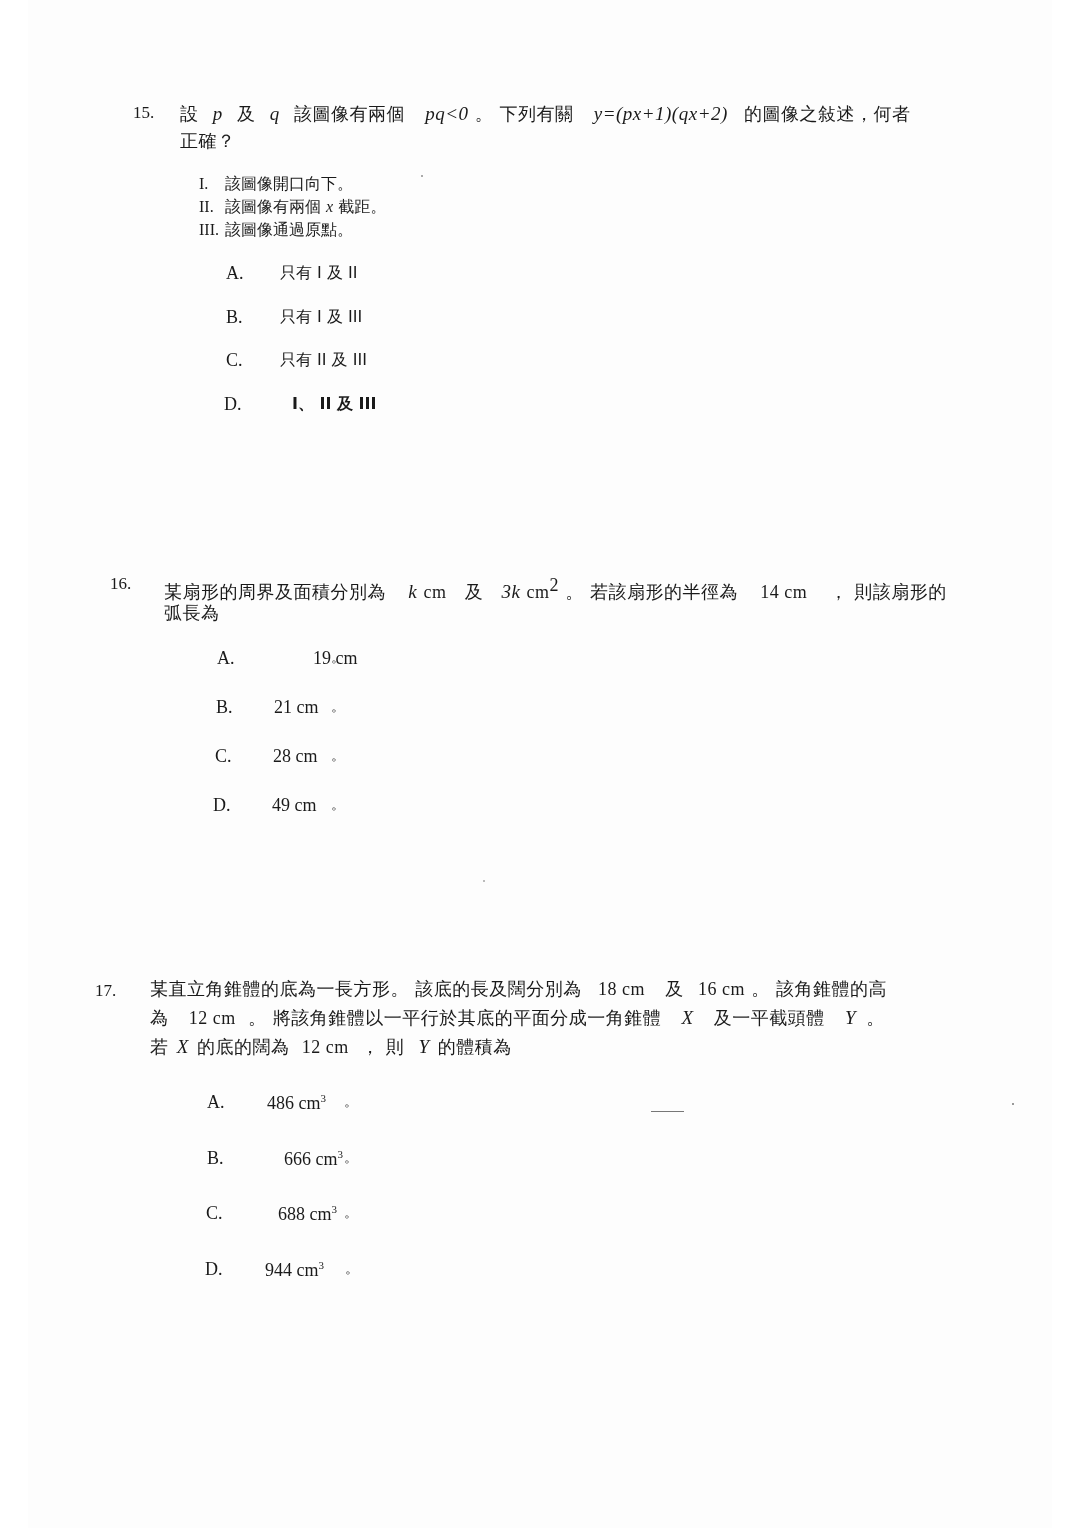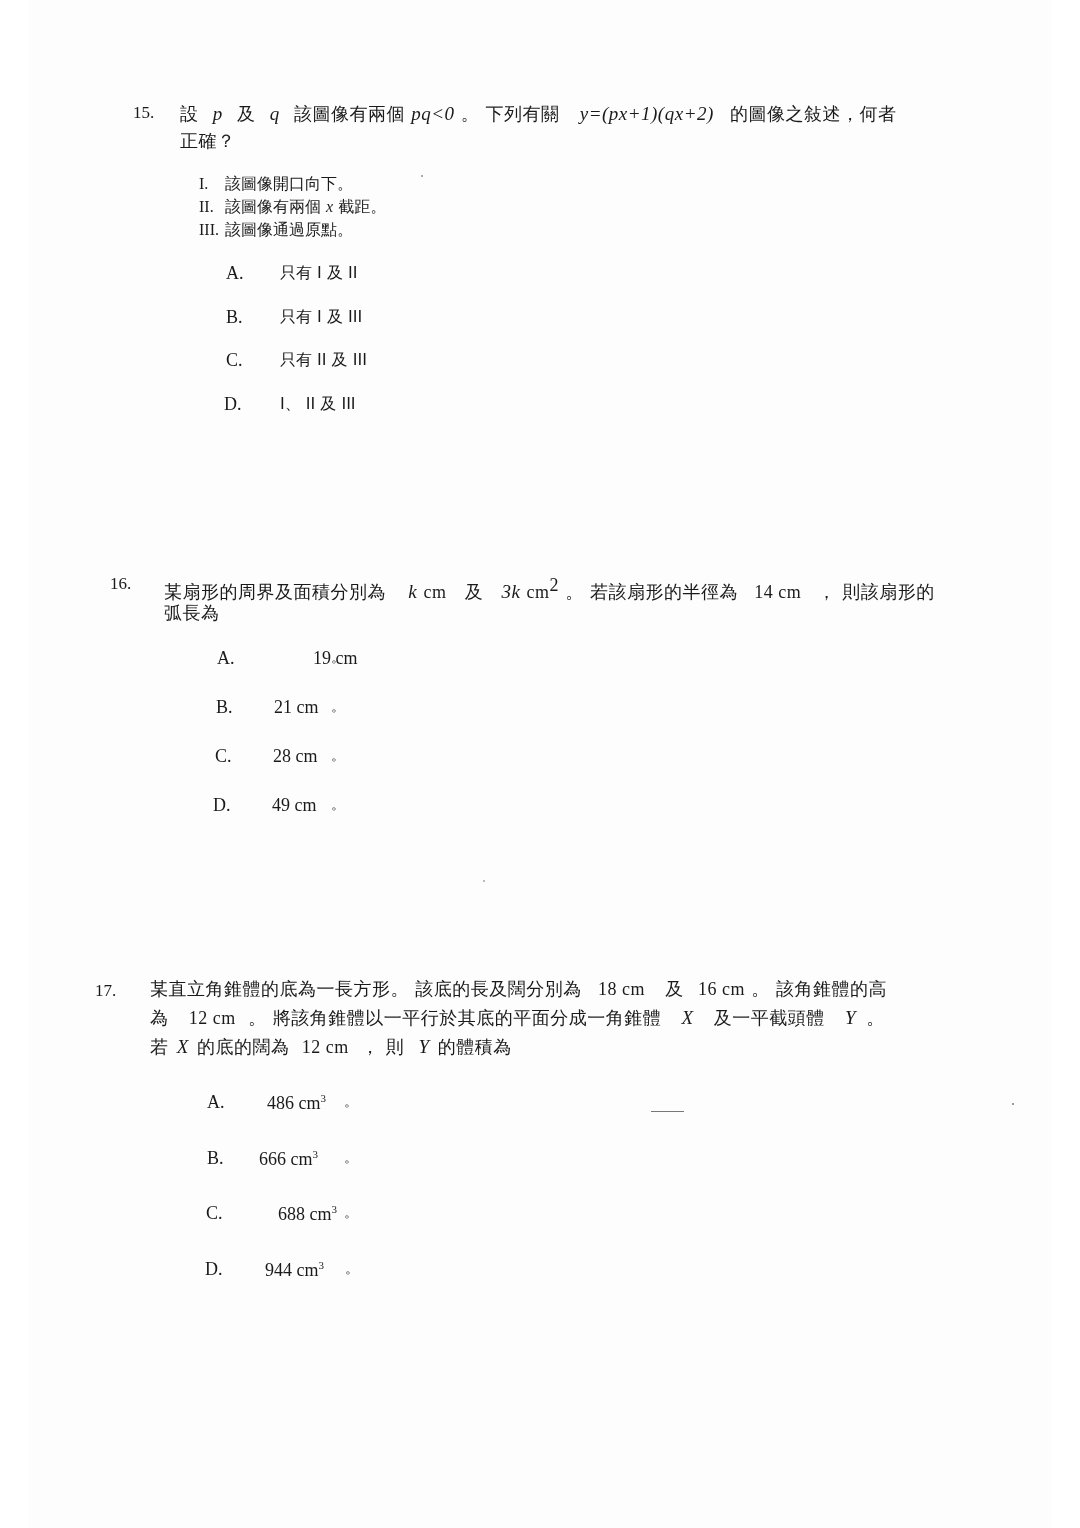--- a/index.html
+++ b/index.html
@@ -44,21 +44,21 @@
 <div class="page"></div>
 
 <div>
   <div class="qnum" style="left:133px;top:103px;">15.</div>
   <div class="stem" style="left:180px;top:100px;">
     <span>設</span>
     <span class="m" style="margin:0 8px;">p</span>
     <span>及</span>
     <span class="m" style="margin:0 8px;">q</span>
     <span>該圖像有兩個</span>
-    <span class="m" style="">pq&lt;0</span>
+    <span class="m" style="margin-left:14px;">pq&lt;0</span>
     <span>。 下列有關</span>
     <span class="m" style="margin:0 10px 0 14px;">y=(px+1)(qx+2)</span>
     <span>的圖像之敍述，何者</span>
   </div>
   <div class="stem" style="left:180px;top:127px;">正確？</div>
 
   <div class="stmts" style="left:199px;top:172px;">
     <div>
       <span class="rn">I.</span><span>該圖像開口向下。</span>
     </div>
@@ -79,35 +79,35 @@
   <div class="opt" style="left:226px;top:307px;">
     <span class="lbl">B.</span>
     <span class="val zh">只有 I 及 III</span>
   </div>
   <div class="opt" style="left:226px;top:350px;">
     <span class="lbl">C.</span>
     <span class="val zh">只有 II 及 III</span>
   </div>
   <div class="opt" style="left:224px;top:394px;">
     <span class="lbl">D.</span>
-    <span class="val zh" style="left:56px;">I、 II 及 III</span>
+    <span class="val zh" style="left:68px;font-weight:bold;">I、 II 及 III</span>
   </div>
 </div>
 
 <div>
   <div class="qnum" style="left:110px;top:574px;">16.</div>
   <div class="stem" style="left:164px;top:571px;">
     <span>某扇形的周界及面積分別為</span>
     <span class="m" style="margin-left:16px;">k</span>
     <span class="n">cm</span>
     <span style="margin:0 12px;">及</span>
     <span class="m">3k</span>
     <span class="n">cm</span><sup class="n">2</sup>
     <span>。 若該扇形的半徑為</span>
-    <span class="n" style="margin:0 10px;">14 cm</span>
+    <span class="n" style="margin:0 16px;">14 cm</span>
     <span>， 則該扇形的</span>
   </div>
   <div class="stem" style="left:164px;top:599px;">弧長為</div>
 
   <div class="opt" style="left:217px;top:648px;">
     <span class="lbl">A.</span>
     <span class="val" style="left:56px;margin-left:40px;">19 cm</span>
     <span class="period" style="left:114px;top:1px;">。</span>
   </div>
   <div class="opt" style="left:216px;top:697px;">
@@ -155,21 +155,21 @@
     <span>的體積為</span>
   </div>
 
   <div class="opt" style="left:207px;top:1092px;">
     <span class="lbl">A.</span>
     <span class="val" style="left:60px;"><span>486 cm</span><sup>3</sup></span>
     <span class="period" style="left:137px;top:1px;">。</span>
   </div>
   <div class="opt" style="left:207px;top:1148px;">
     <span class="lbl">B.</span>
-    <span class="val" style="left:52px;"><span>666 cm</span><sup>3</sup></span>
+    <span class="val" style="left:77px;"><span>666 cm</span><sup>3</sup></span>
     <span class="period" style="left:137px;top:1px;">。</span>
   </div>
   <div class="opt" style="left:206px;top:1203px;">
     <span class="lbl">C.</span>
     <span class="val" style="left:60px;margin-left:12px;"><span>688 cm</span><sup>3</sup></span>
     <span class="period" style="left:138px;top:1px;">。</span>
   </div>
   <div class="opt" style="left:205px;top:1259px;">
     <span class="lbl">D.</span>
     <span class="val" style="left:60px;"><span>944 cm</span><sup>3</sup></span>

